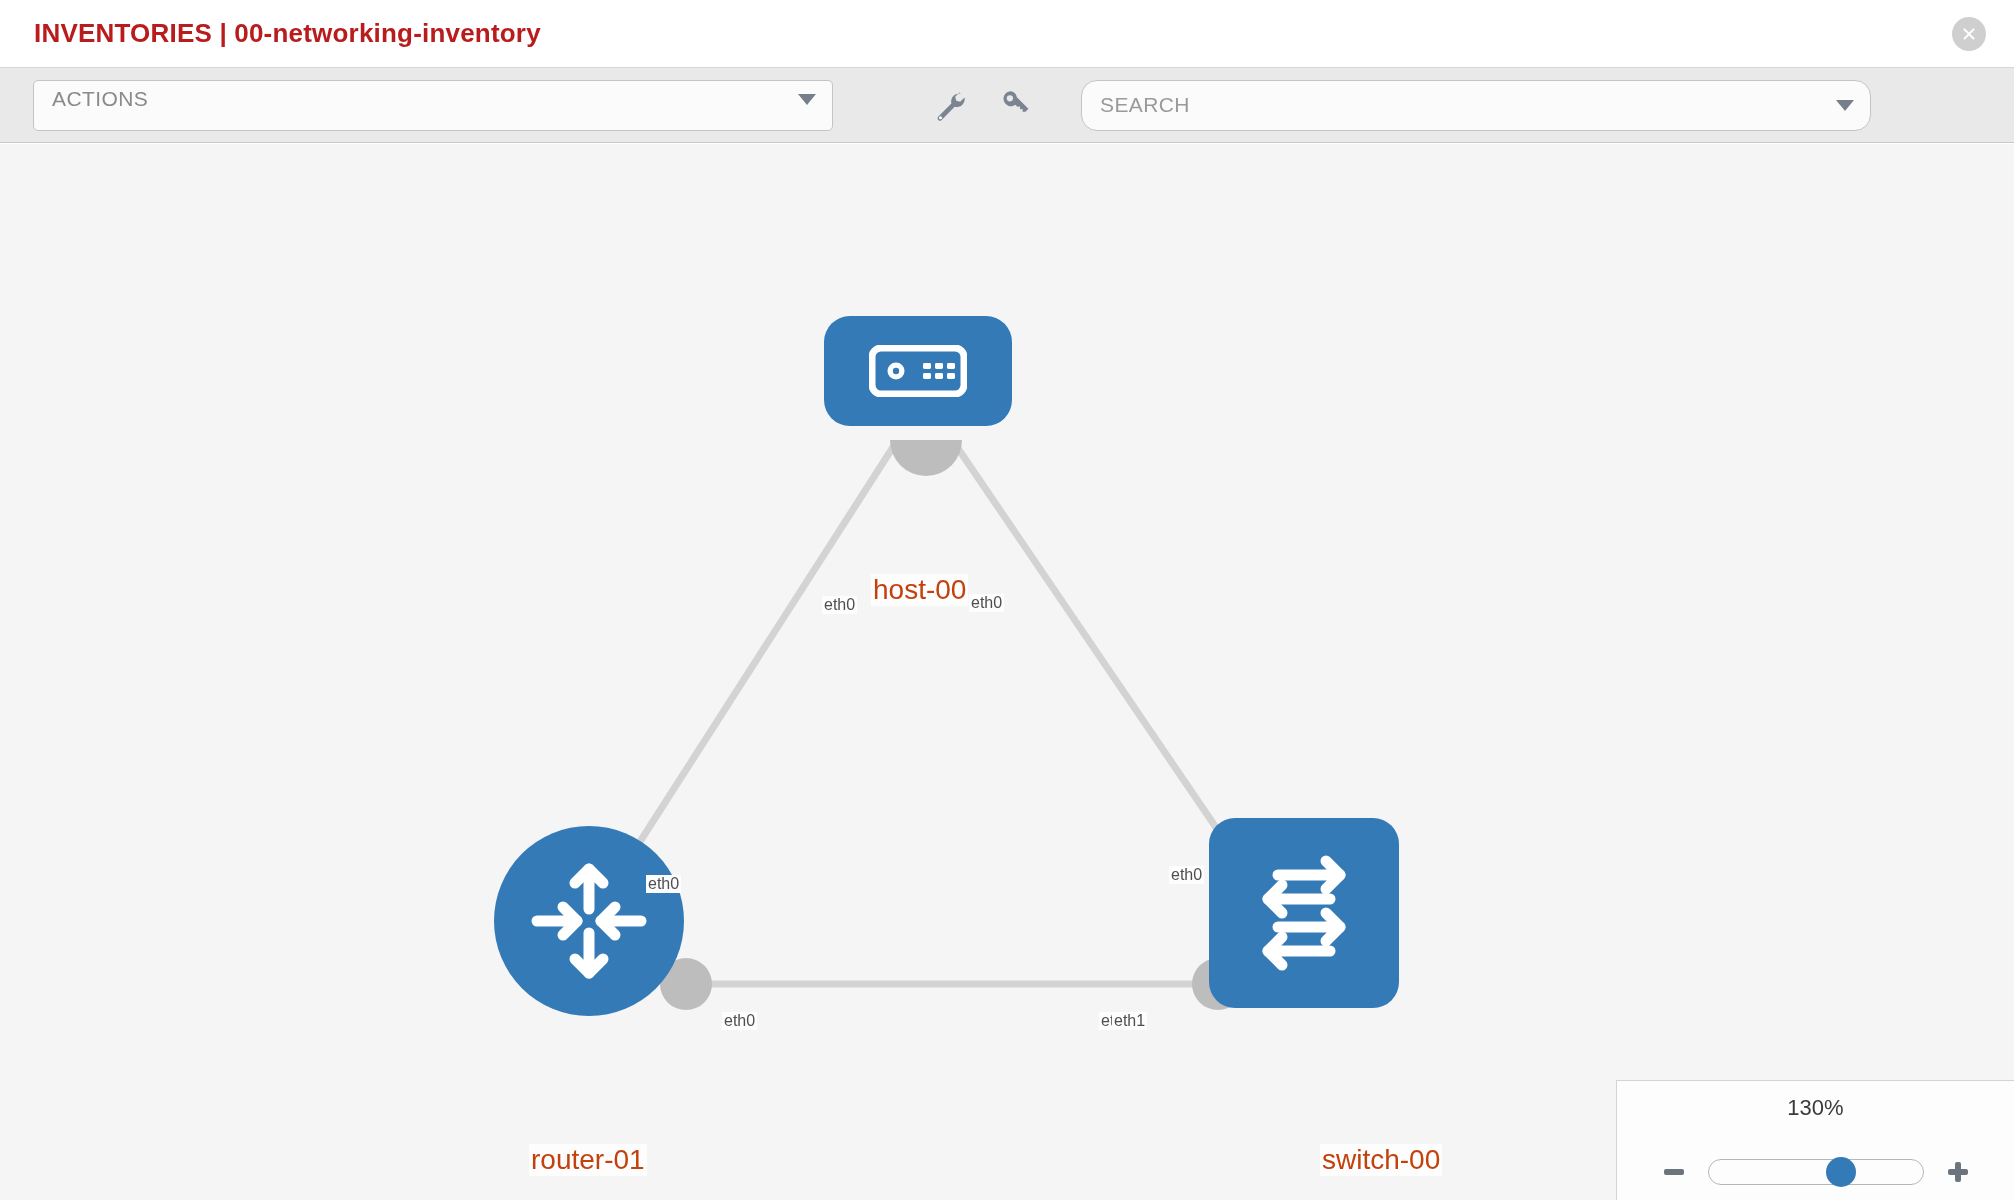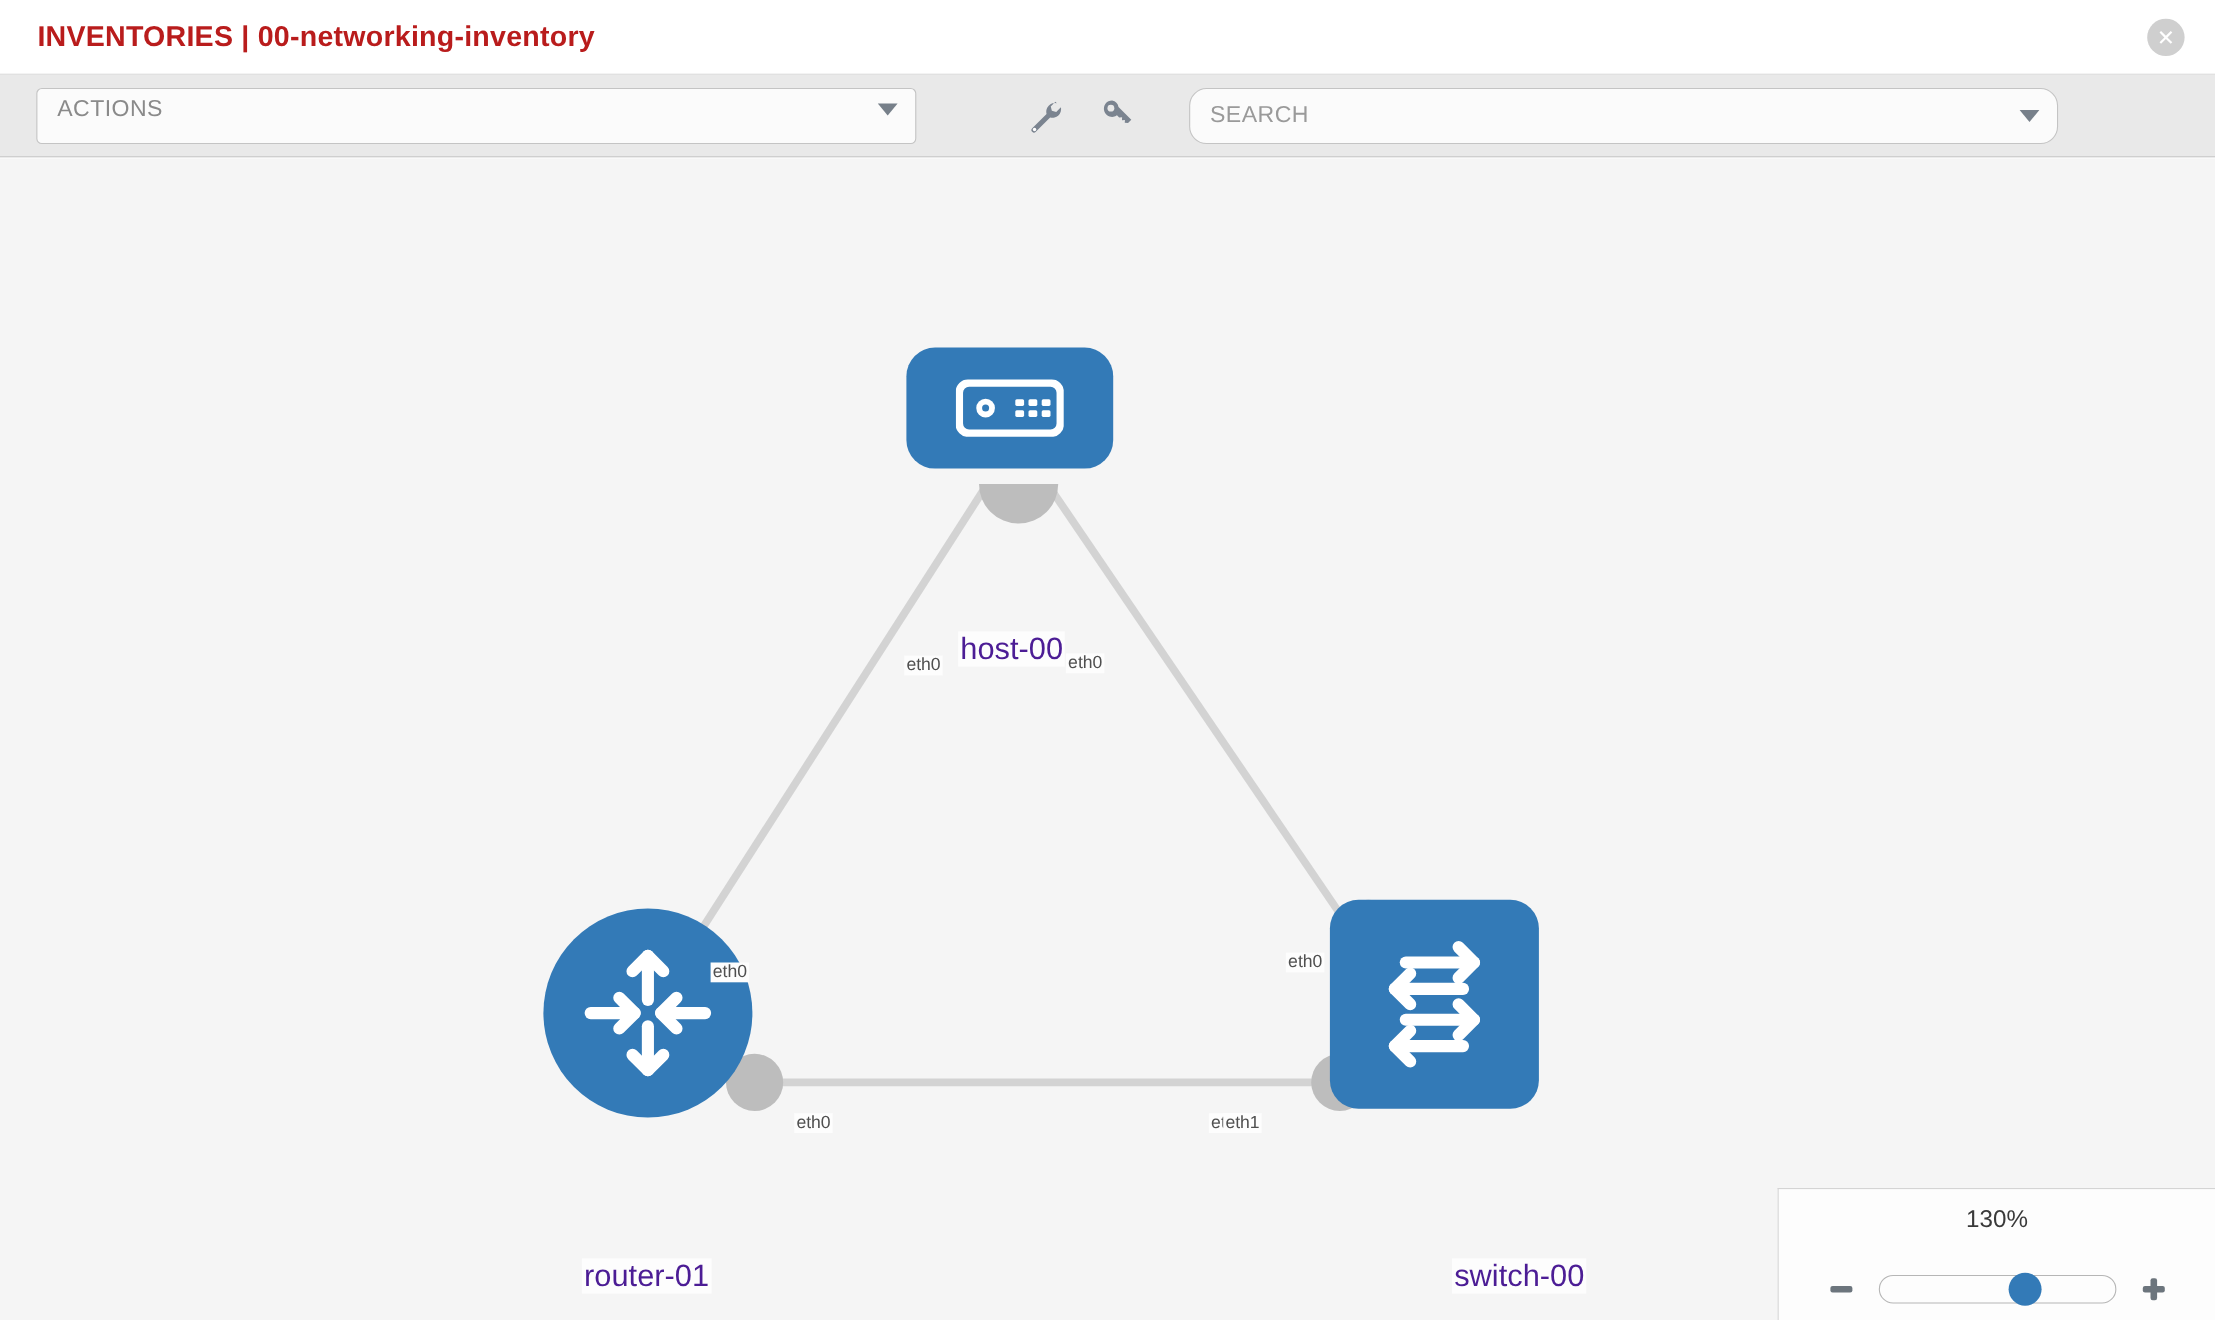--- a/index.html
+++ b/index.html
@@ -112,21 +112,21 @@
     border-radius: 50%;
   }
   .node-switch {
     left: 1209px; top: 674px;
     width: 190px; height: 190px;
     background: #337ab7;
     border-radius: 26px;
   }
   .node-label {
     position: absolute;
-    font-size: 28px; color: #4c1d95;
+    font-size: 28px; color: #c2410c;
     background: #fdfdfd;
     white-space: nowrap;
     padding: 0 2px;
     pointer-events: none;
   }
   .lbl-host   { left: 871px; top: 430px; }
   .lbl-router { left: 529px; top: 1000px; }
   .lbl-switch { left: 1320px; top: 1000px; }
 
   .edge-label {

